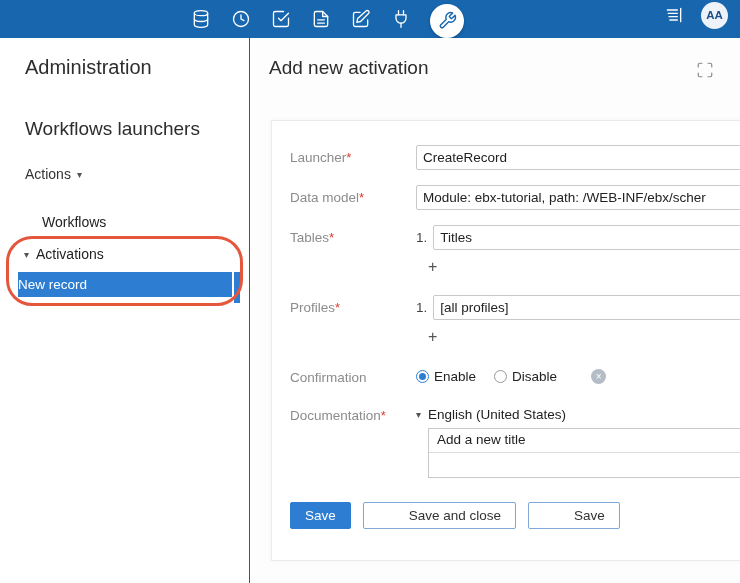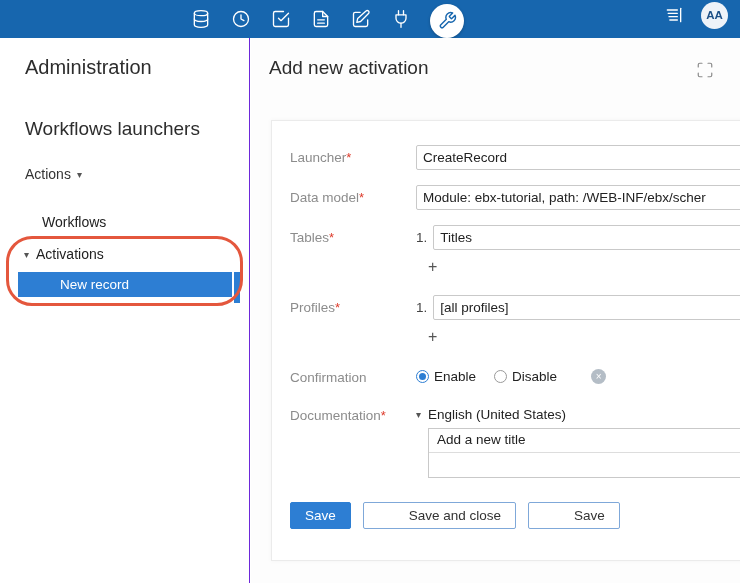--- a/index.html
+++ b/index.html
@@ -66,21 +66,21 @@
     font-size: 14px; color: #222; cursor: pointer;
   }
   .tree-activations {
     position: absolute; left: 24px; top: 208px;
     font-size: 14px; color: #222; cursor: pointer;
     display: flex; align-items: center; gap: 7px;
   }
   .selected-row {
     position: absolute; left: 18px; top: 234px; width: 214px; height: 25px;
     background: #2d7ed3; color: #ffffff; font-size: 13.5px;
-    display: flex; align-items: center; padding-left: 42px; cursor: pointer;
+    display: flex; align-items: center; cursor: pointer;
   }
   .annotation {
     position: absolute; left: 6px; top: 198px; width: 237px; height: 70px;
     border: 3px solid #e4573d; border-radius: 26px;
     pointer-events: none;
   }
   .scroll-thumb {
     position: absolute; left: 234px; top: 234px; width: 6px; height: 31px;
     background: #2d7ed3; cursor: pointer;
   }

